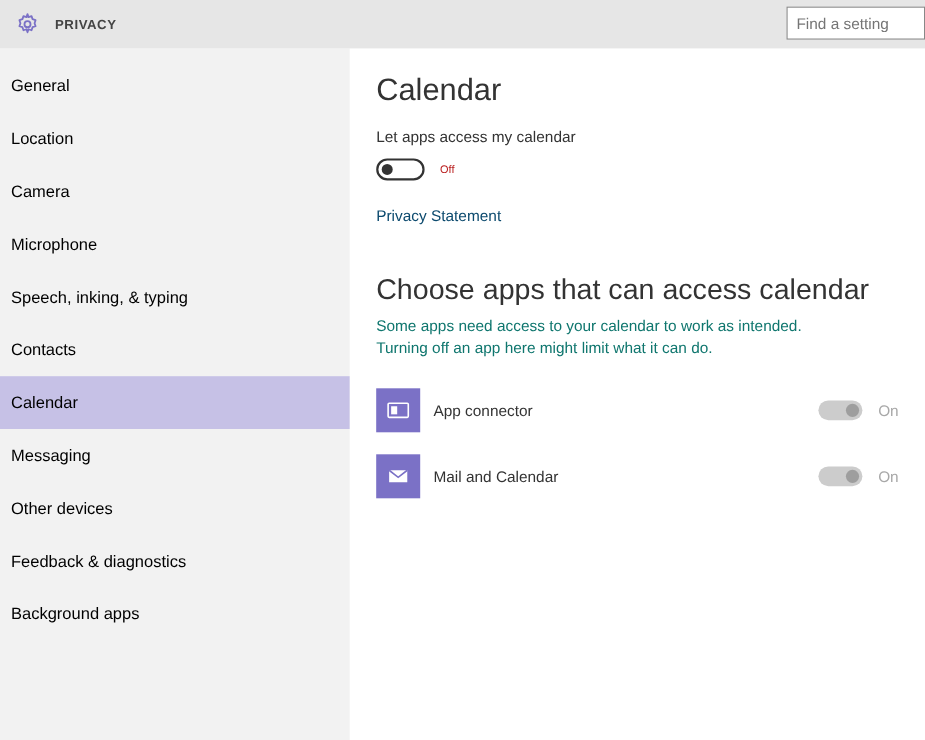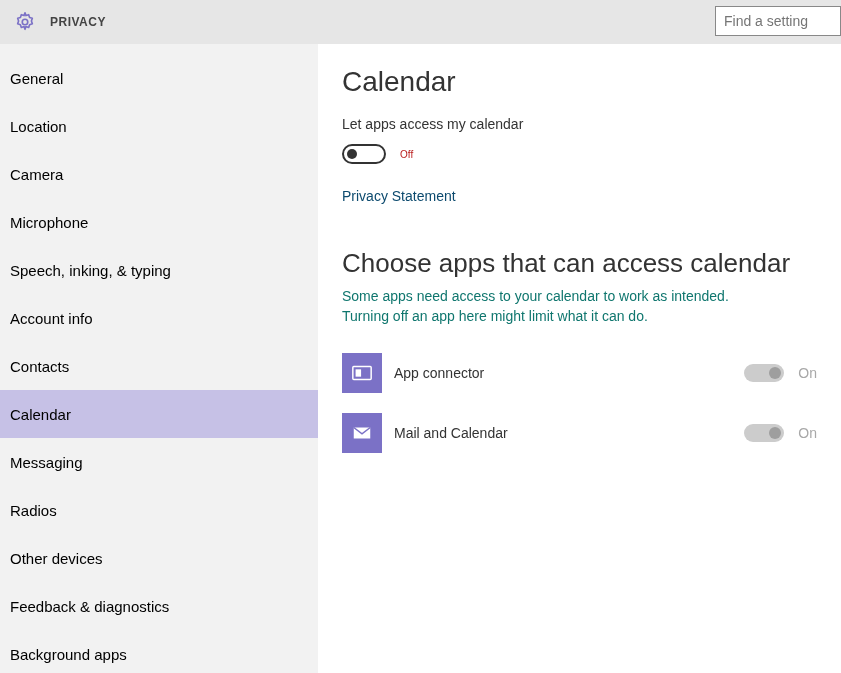--- a/index.html
+++ b/index.html
@@ -207,33 +207,27 @@
     <div class="sidebar-item">
         <span>Camera</span>
       </div>
     <div class="sidebar-item">
         <span>Microphone</span>
       </div>
     <div class="sidebar-item">
         <span>Speech, inking, &amp; typing</span>
       </div>
     <div class="sidebar-item">
-        <span>Account info</span>
-      </div>
-    <div class="sidebar-item">
         <span>Contacts</span>
       </div>
     <div class="sidebar-item selected">
         <span>Calendar</span>
       </div>
     <div class="sidebar-item">
         <span>Messaging</span>
-      </div>
-    <div class="sidebar-item">
-        <span>Radios</span>
       </div>
     <div class="sidebar-item">
         <span>Other devices</span>
       </div>
     <div class="sidebar-item">
         <span>Feedback &amp; diagnostics</span>
       </div>
     <div class="sidebar-item">
         <span>Background apps</span>
       </div>

